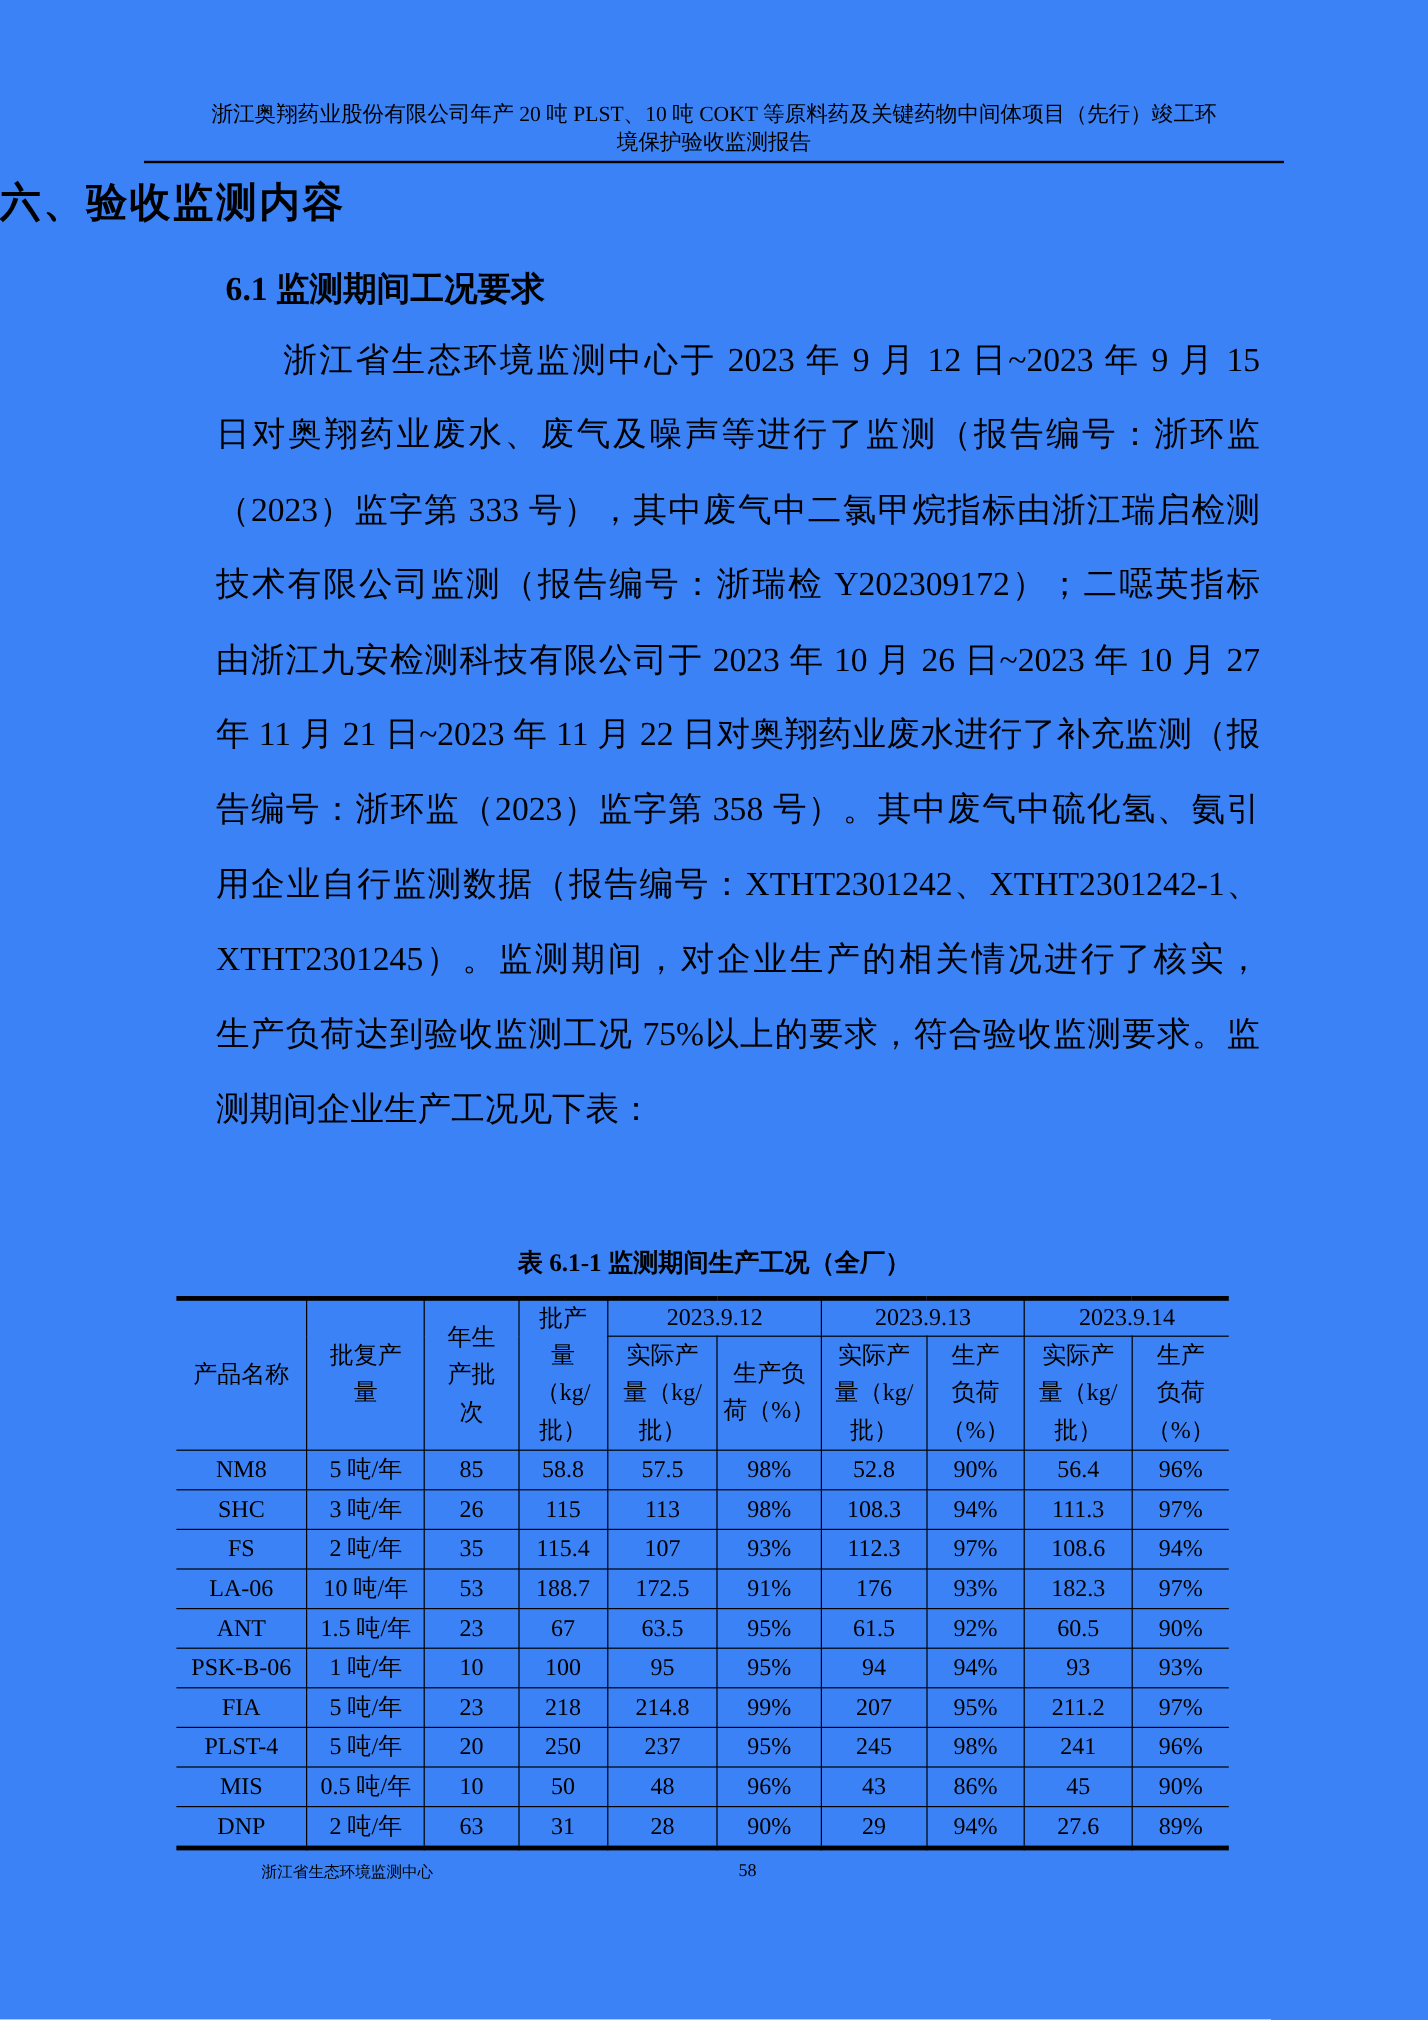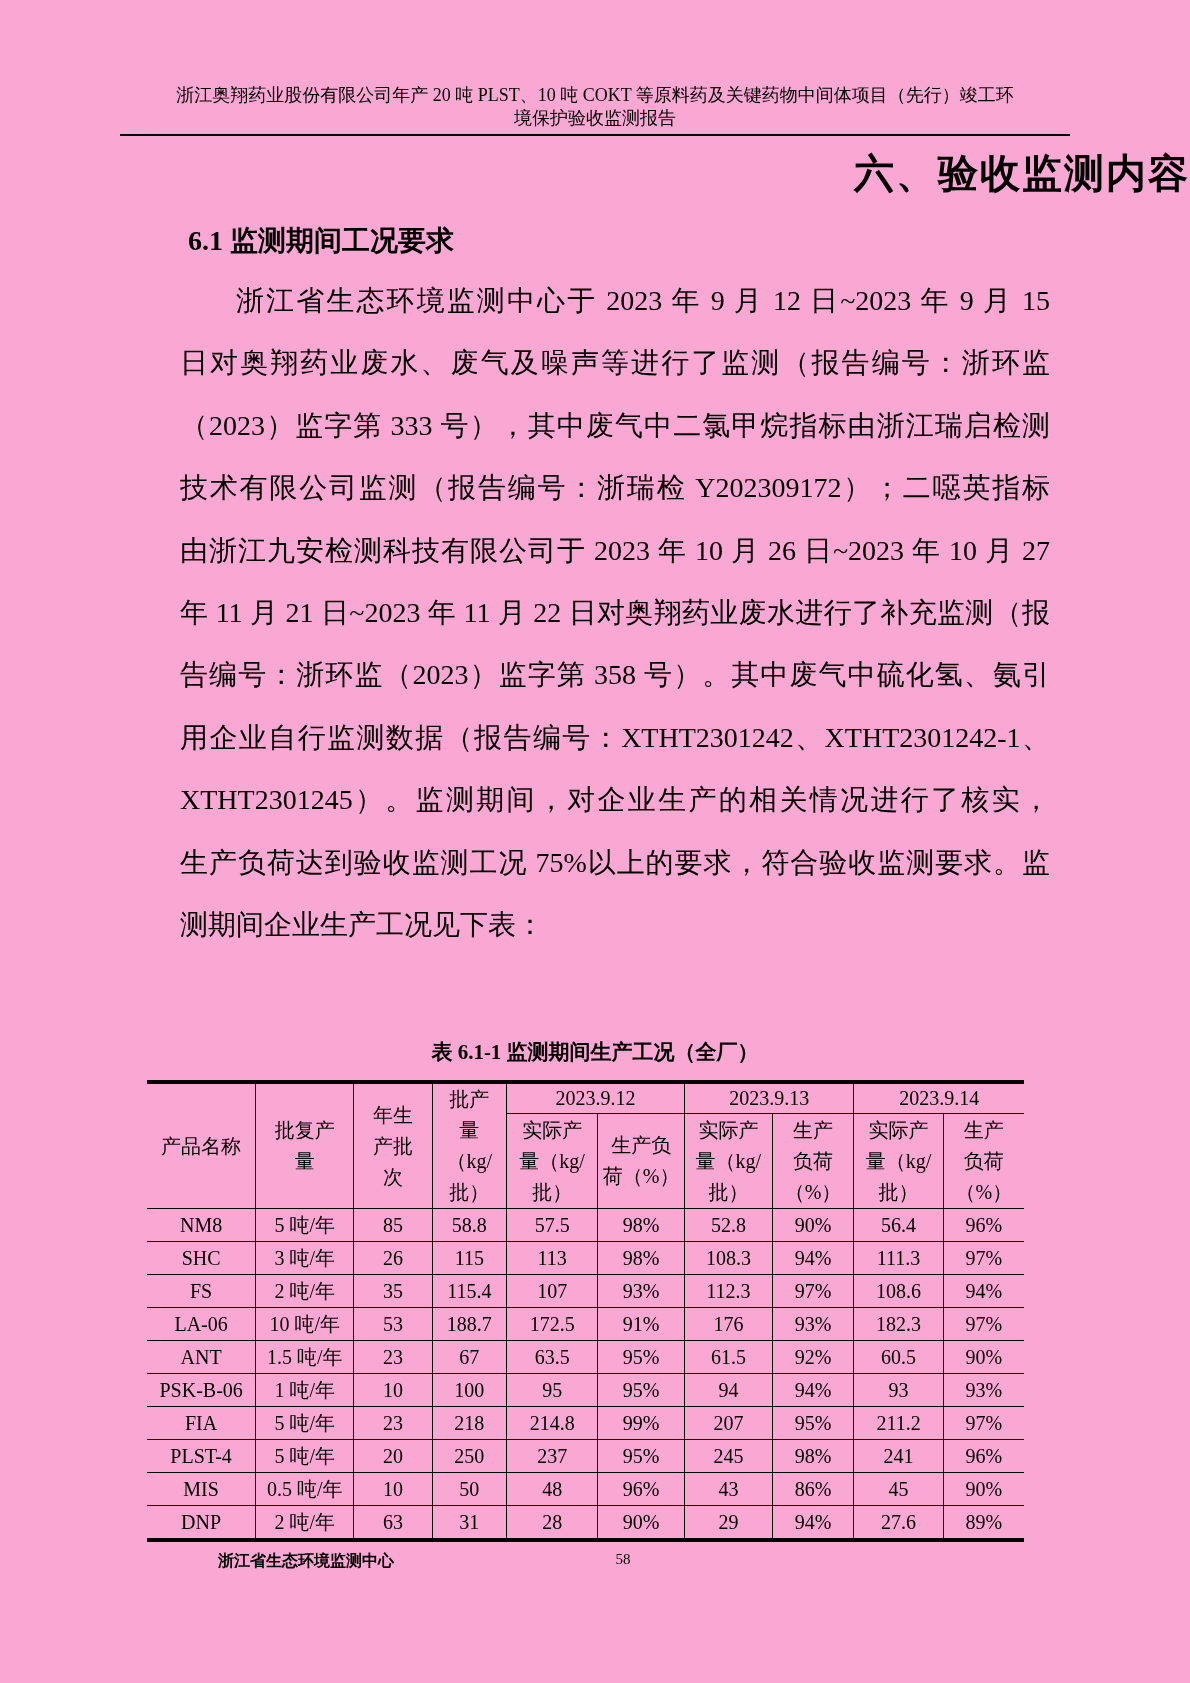--- a/index.html
+++ b/index.html
@@ -1,34 +1,34 @@
 <!DOCTYPE html>
 <html><head>
 <meta charset="utf-8">
 <style>
   html,body { margin:0; padding:0; background:#ffffff; }
   .page {
     position:relative;
     width:1190px; height:1683px;
-    background:#f9a8d4;
+    background:#3b82f6;
     color:#000;
     font-family:"Liberation Serif","DejaVu Serif",serif;
     overflow:hidden;
   }
   .doc-header {
     position:absolute; top:84px; left:120px; width:950px;
     text-align:center; font-size:18px; line-height:23px;
   }
   .header-rule {
     position:absolute; top:134px; left:120px; width:950px; height:2px;
     background:#000;
   }
   .chapter-title {
     position:absolute; top:146px; left:0; width:100%;
-    text-align:right; font-size:40px; font-weight:bold; letter-spacing:2px;
+    text-align:left; font-size:34px; font-weight:bold; letter-spacing:2px;
   }
   .section-heading {
     position:absolute; top:222px; left:188px;
     font-size:28px; font-weight:bold;
   }
   .paragraph {
     position:absolute; top:270px; left:180px; width:870px;
     font-size:28px;
   }
   .para-line {
@@ -53,21 +53,21 @@
     text-align:center; vertical-align:middle;
     font-weight:normal; padding:0;
     overflow:hidden;
   }
   table.prod tr > *:first-child { border-left:none; }
   table.prod tr > *:last-child  { border-right:none; }
   table.prod thead th { white-space:pre-line; line-height:31px; }
   table.prod .row-dates th.date-cell { height:29px; line-height:29px; }
   table.prod .row-subs th { height:94px; }
   table.prod tbody td { height:32px; line-height:24px; }
-  .footer-org  { position:absolute; top:1551px; left:218px; font-size:16px;font-weight:bold; }
+  .footer-org  { position:absolute; top:1551px; left:218px; font-size:13px; }
   .footer-page { position:absolute; top:1551px; left:598px; width:50px; text-align:center; font-size:15px; }
 </style>
 </head>
 <body>
 
 <div class="page">
 
   <div class="doc-header">
     <div>浙江奥翔药业股份有限公司年产 20 吨 PLST、10 吨 COKT 等原料药及关键药物中间体项目（先行）竣工环</div>
     <div>境保护验收监测报告</div>

